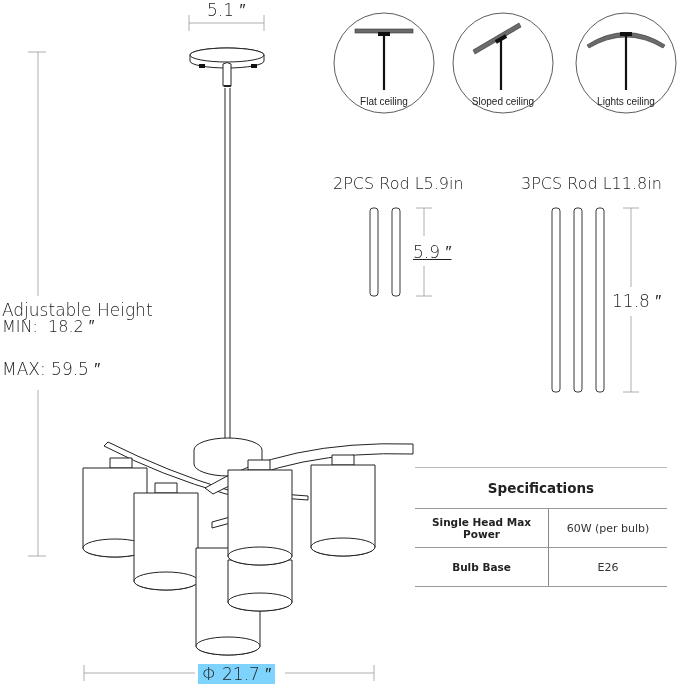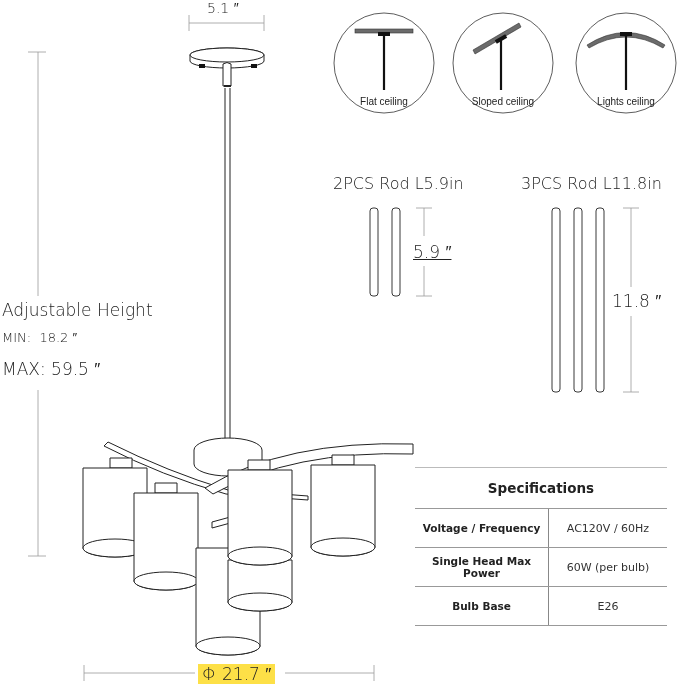--- a/index.html
+++ b/index.html
@@ -111,55 +111,51 @@
 
   <g fill="#fff" stroke="#222" stroke-width="0.9">
     <rect x="370" y="208" width="8" height="88" rx="3"></rect>
     <rect x="392" y="208" width="8" height="88" rx="3"></rect>
     <rect x="552" y="208" width="8" height="184" rx="3"></rect>
     <rect x="574" y="208" width="8" height="184" rx="3"></rect>
     <rect x="596" y="208" width="8" height="184" rx="3"></rect>
   </g>
 </svg>
 
-<div class="abs dim-text" style="left:207px; top:0px; font-size:14px;">5.1 ″</div>
+<div class="abs dim-text" style="left:207px; top:0px; font-size:17px;">5.1 ″</div>
 
 <div class="abs dim-text" style="left:2px; top:300px; font-size:17px;">Adjustable Height</div>
-<div class="abs dim-text" style="left:2px; top:330px; font-size:13px;">
+<div class="abs dim-text" style="left:2px; top:317px; font-size:16px;">
   <span>MIN:</span>&nbsp;
   <span>18.2 ″</span>
 </div>
 <div class="abs dim-text" style="left:2px; top:359px; font-size:17px;">
   <span>MAX:</span>
   <span>59.5 ″</span>
 </div>
 
-<div class="abs dim-text" style="left:198px; top:664px; font-size:17px; background:#fde047; padding:0 4px;">Φ 21.7 ″</div>
+<div class="abs dim-text" style="left:198px; top:664px; font-size:17px; background:#7dd3fc; padding:0 4px;">Φ 21.7 ″</div>
 
 <div class="ceil-label" style="left:344px; top:96px; width:80px;">Flat ceiling</div>
 <div class="ceil-label" style="left:463px; top:96px; width:80px;text-align:center;">Sloped ceiling</div>
 <div class="ceil-label" style="left:586px; top:96px; width:80px;">Lights ceiling</div>
 
 <div class="abs dim-text" style="left:333px; top:174px; font-size:16px;">2PCS Rod L5.9in</div>
 <div class="abs dim-text" style="left:521px; top:174px; font-size:16px;">3PCS Rod L11.8in</div>
 <div class="abs dim-text" style="left:413px; top:242px; font-size:17px;text-decoration:underline;">5.9 ″</div>
 <div class="abs dim-text" style="left:612px; top:291px; font-size:17px;">11.8 ″</div>
 
 <table class="spec-table">
   <thead>
     <tr>
         <th colspan="2">Specifications</th>
       </tr>
   </thead>
   <tbody>
     <tr>
-      <td class="k">Voltage / Frequency</td>
-      <td class="v">AC120V / 60Hz</td>
-    </tr>
-    <tr>
       <td class="k">Single Head Max Power</td>
       <td class="v">60W (per bulb)</td>
     </tr>
     <tr>
       <td class="k">Bulb Base</td>
       <td class="v">E26</td>
     </tr>
   </tbody>
 </table>
 

